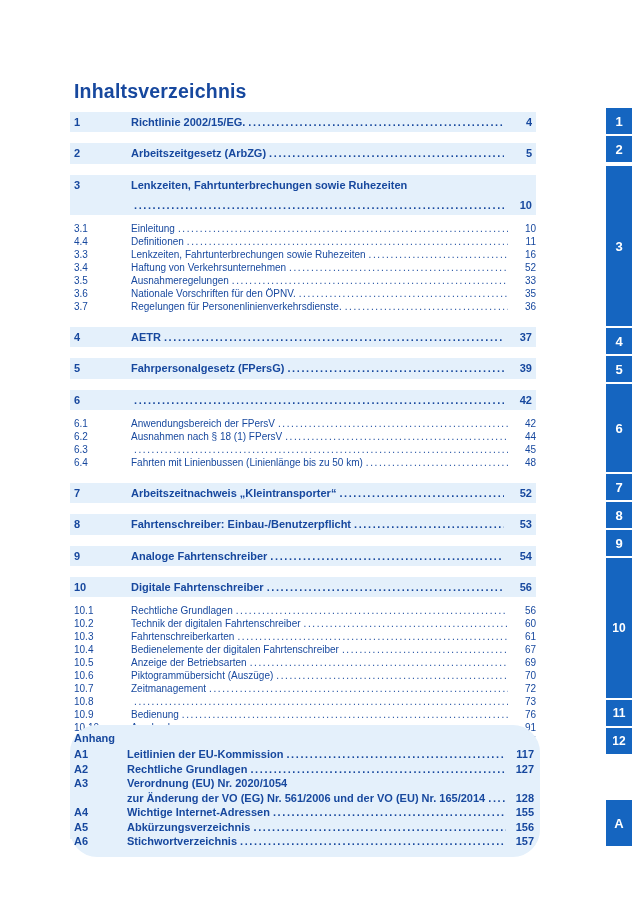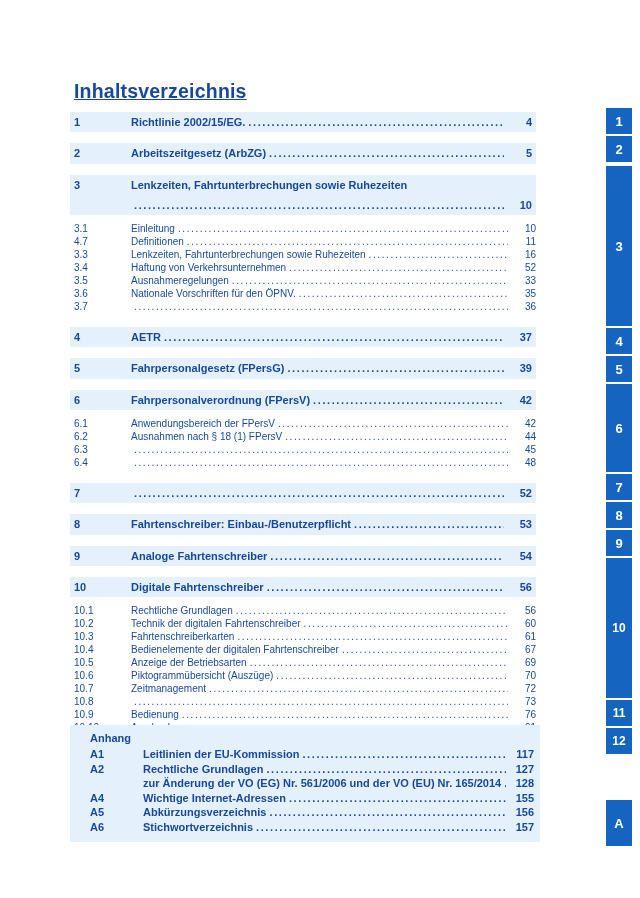--- a/index.html
+++ b/index.html
@@ -18,21 +18,20 @@
 
   
   .toc-title {
     position: absolute;
     left: 74px;
     top: 80px;
     font-size: 19.5px;
     font-weight: bold;
     color: #17489e;
     letter-spacing: 0.2px;
-    text-decoration: underline;
   }
 
   
   .toc {
     position: absolute;
     left: 74px;
     top: 112px;
     width: 462px;
   }
 
@@ -93,21 +92,22 @@
   .gap-m { height: 11px; }
   .gap-l { height: 14px; }
 
   
   .anhang {
     position: absolute;
     left: 70px;
     top: 725px;
     width: 470px;
     background: #e4f0fb;
-    padding: 6px 6px 8px 16px;
+    padding: 6px 6px 8px 0;
+    border-radius: 27px;
   }
   .anhang .hdr {
     font-size: 11px;
     font-weight: bold;
     color: #17489e;
     margin: 1px 0 3px 4px;
   }
   .anhang .row { line-height: 1.32; }
   .anhang .num { width: 44px; padding-left: 4px; }
 
@@ -176,21 +176,21 @@
       <div class="gap-s"></div>
       <div class="row lvl2">
         <span class="num">3.1</span>
         <span class="txtwrap">
           <span class="txt">Einleitung</span>
           <span class="leader">........................................................................................................................</span>
           <span class="pg">10</span>
         </span>
       </div>
       <div class="row lvl2">
-        <span class="num">4.7</span>
+        <span class="num">4.4</span>
         <span class="txtwrap">
           <span class="txt">Definitionen</span>
           <span class="leader">........................................................................................................................</span>
           <span class="pg">11</span>
         </span>
       </div>
       <div class="row lvl2">
         <span class="num">3.3</span>
         <span class="txtwrap">
           <span class="txt">Lenkzeiten, Fahrtunterbrechungen sowie Ruhezeiten</span>
@@ -218,20 +218,21 @@
         <span class="num">3.6</span>
         <span class="txtwrap">
           <span class="txt">Nationale Vorschriften für den ÖPNV.</span>
           <span class="leader">........................................................................................................................</span>
           <span class="pg">35</span>
         </span>
       </div>
       <div class="row lvl2">
         <span class="num">3.7</span>
         <span class="txtwrap">
+          <span class="txt">Regelungen für Personenlinienverkehrsdienste.</span>
           <span class="leader">........................................................................................................................</span>
           <span class="pg">36</span>
         </span>
       </div>
       <div class="gap-l"></div>
       <div class="row lvl1 shade">
         <span class="num">4</span>
         <span class="txtwrap">
           <span class="txt">AETR</span>
           <span class="leader">........................................................................................................................</span>
@@ -244,21 +245,20 @@
         <span class="txtwrap">
           <span class="txt">Fahrpersonalgesetz (FPersG)</span>
           <span class="leader">........................................................................................................................</span>
           <span class="pg">39</span>
         </span>
       </div>
       <div class="gap-m"></div>
       <div class="row lvl1 shade">
         <span class="num">6</span>
         <span class="txtwrap">
-          <span class="txt">Fahrpersonalverordnung (FPersV)</span>
           <span class="leader">........................................................................................................................</span>
           <span class="pg">42</span>
         </span>
       </div>
       <div class="gap-s"></div>
       <div class="row lvl2">
         <span class="num">6.1</span>
         <span class="txtwrap">
           <span class="txt">Anwendungsbereich der FPersV</span>
           <span class="leader">........................................................................................................................</span>
@@ -276,28 +276,30 @@
       <div class="row lvl2">
         <span class="num">6.3</span>
         <span class="txtwrap">
           <span class="leader">........................................................................................................................</span>
           <span class="pg">45</span>
         </span>
       </div>
       <div class="row lvl2">
         <span class="num">6.4</span>
         <span class="txtwrap">
+          <span class="txt">Fahrten mit Linienbussen (Linienlänge bis zu 50 km)</span>
           <span class="leader">........................................................................................................................</span>
           <span class="pg">48</span>
         </span>
       </div>
       <div class="gap-l"></div>
       <div class="row lvl1 shade">
         <span class="num">7</span>
         <span class="txtwrap">
+          <span class="txt">Arbeitszeitnachweis „Kleintransporter“</span>
           <span class="leader">........................................................................................................................</span>
           <span class="pg">52</span>
         </span>
       </div>
       <div class="gap-m"></div>
       <div class="row lvl1 shade">
         <span class="num">8</span>
         <span class="txtwrap">
           <span class="txt">Fahrtenschreiber: Einbau-/Benutzerpflicht</span>
           <span class="leader">........................................................................................................................</span>
@@ -456,20 +458,26 @@
             <span class="leader">........................................................................................................................</span>
             <span class="pg">117</span>
           </span>
         </div>
         <div class="row lvl1">
           <span class="num">A2</span>
           <span class="txtwrap">
             <span class="txt">Rechtliche Grundlagen</span>
             <span class="leader">........................................................................................................................</span>
             <span class="pg">127</span>
+          </span>
+        </div>
+        <div class="row lvl1">
+          <span class="num">A3</span>
+          <span class="txtwrap">
+            <span class="txt">Verordnung (EU) Nr. 2020/1054</span>
           </span>
         </div>
         <div class="row lvl1">
           <span class="num"></span>
           <span class="txtwrap">
             <span class="txt">zur Änderung der VO (EG) Nr. 561/2006 und der VO (EU) Nr. 165/2014</span>
             <span class="leader">........................................................................................................................</span>
             <span class="pg">128</span>
           </span>
         </div>

